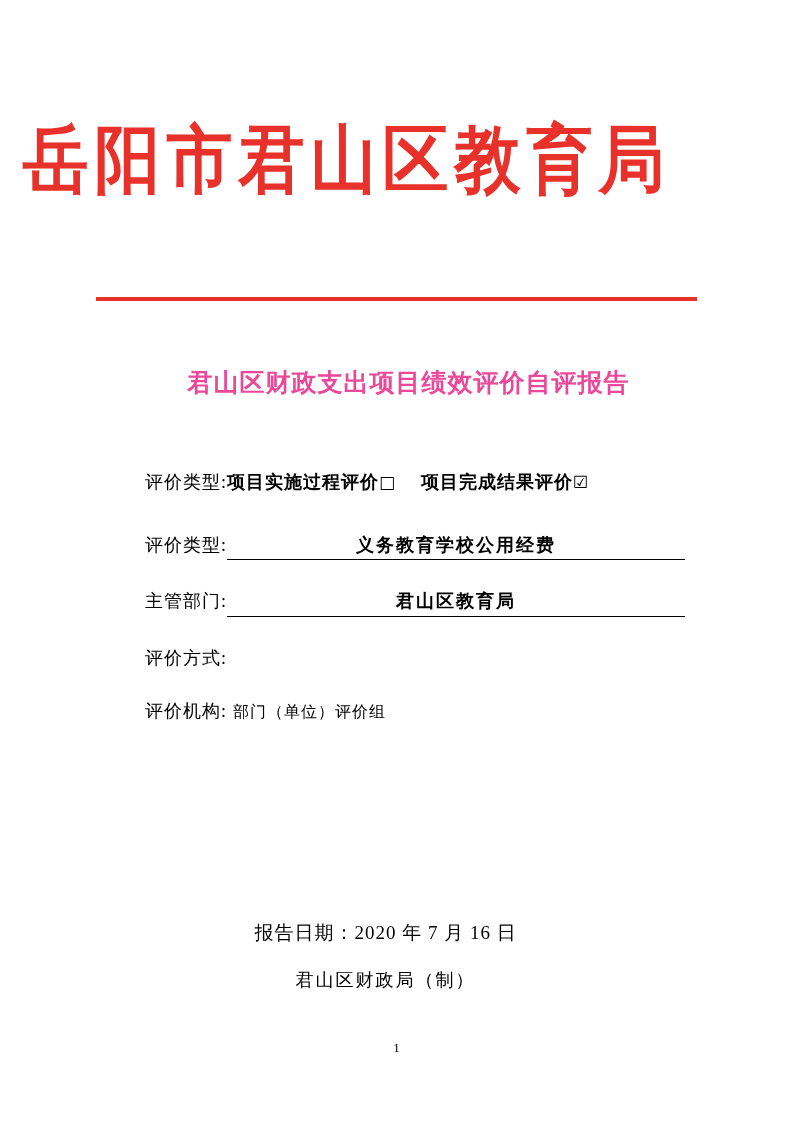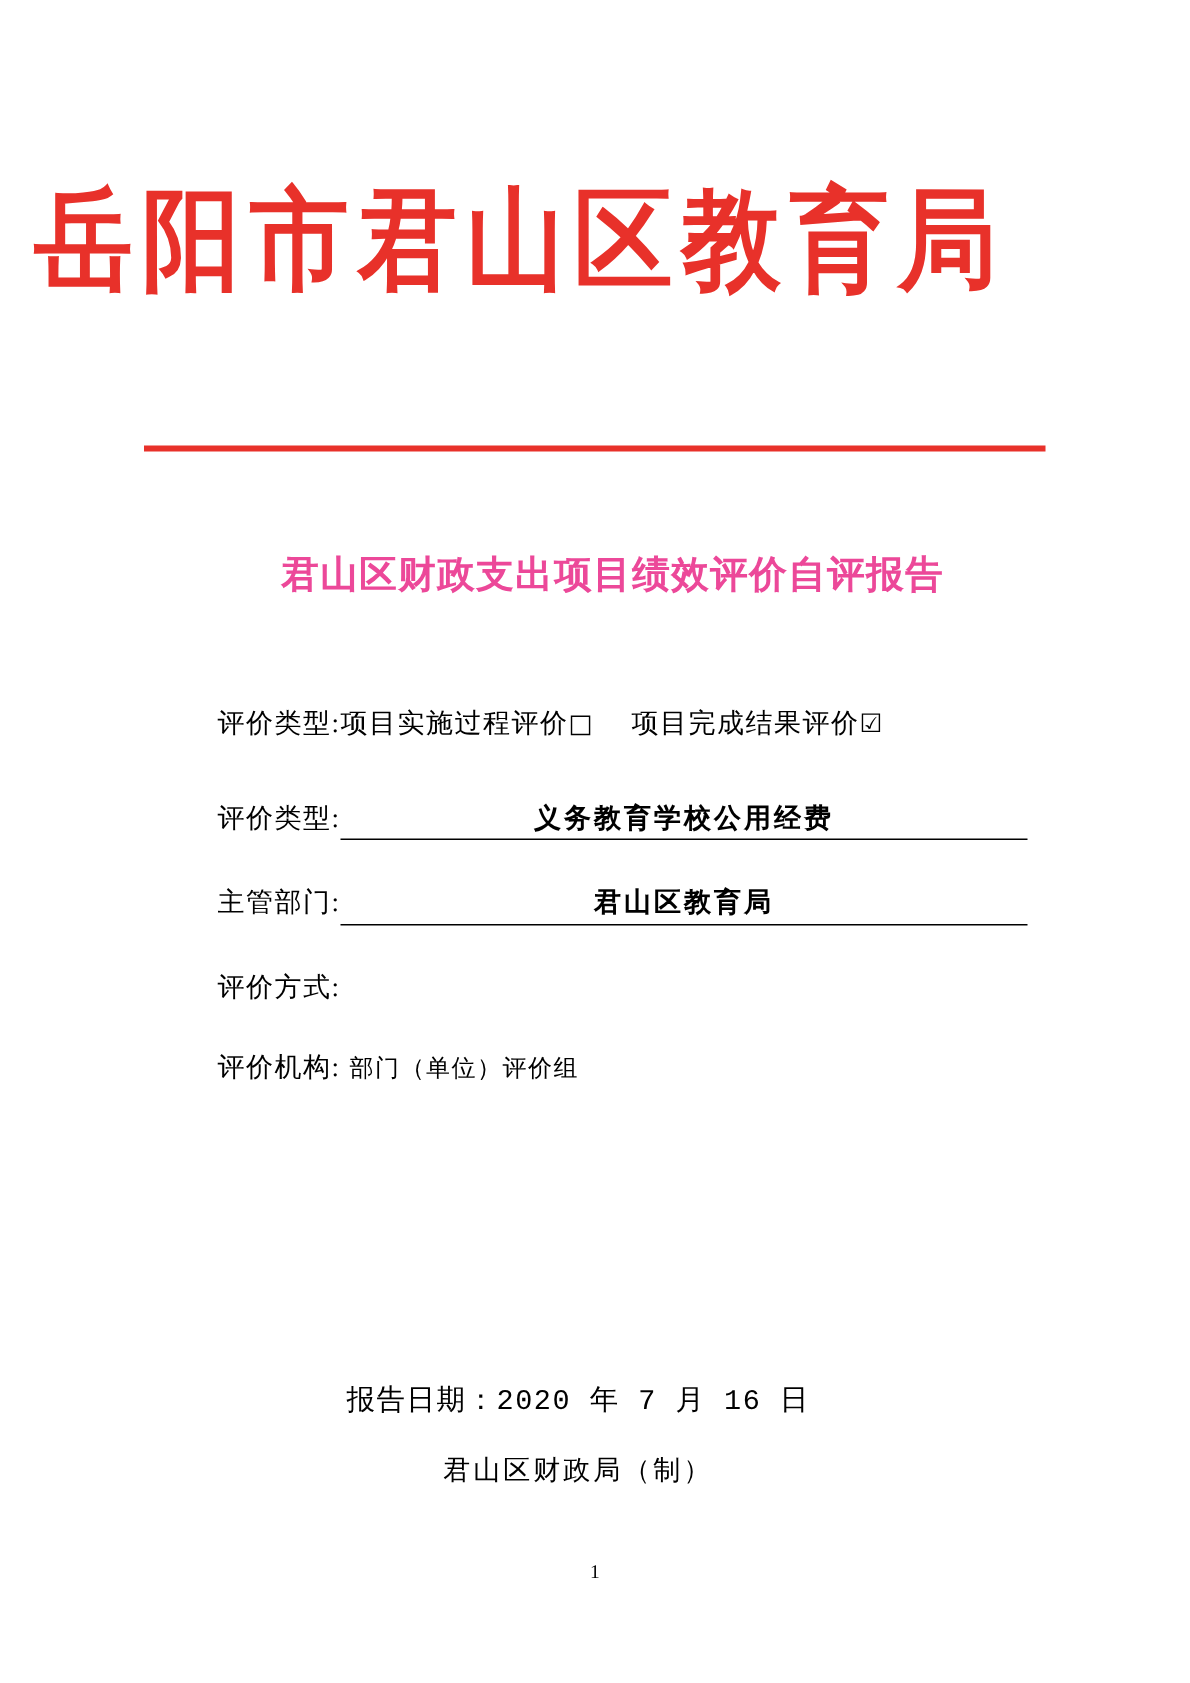--- a/index.html
+++ b/index.html
@@ -96,41 +96,40 @@
     letter-spacing: 1px;
   }
   .eval-type-row {
     display: flex;
     align-items: baseline;
     margin-bottom: 40px;
     font-size: 18px;
     white-space: nowrap;
   }
   .eval-type-row .opt {
-    font-weight: 400;
+    font-weight: 700;
     letter-spacing: 1px;
   }
   .eval-type-row .gap {
     display: inline-block;
     width: 26px;
   }
   .box {
     font-family: "DejaVu Sans", sans-serif;
     font-size: 17px;
     font-weight: 400;
   }
 
   
   .footer-info {
     position: absolute;
     top: 920px;
     left: 0;
     width: 771px;
     text-align: center;
-    font-family: Liberation Mono, monospace;
   }
   .footer-line {
     font-size: 19px;
     letter-spacing: 1px;
     margin-bottom: 22px;
   }
   .footer-line.maker {
     font-size: 18px;
     letter-spacing: 2px;
   }

